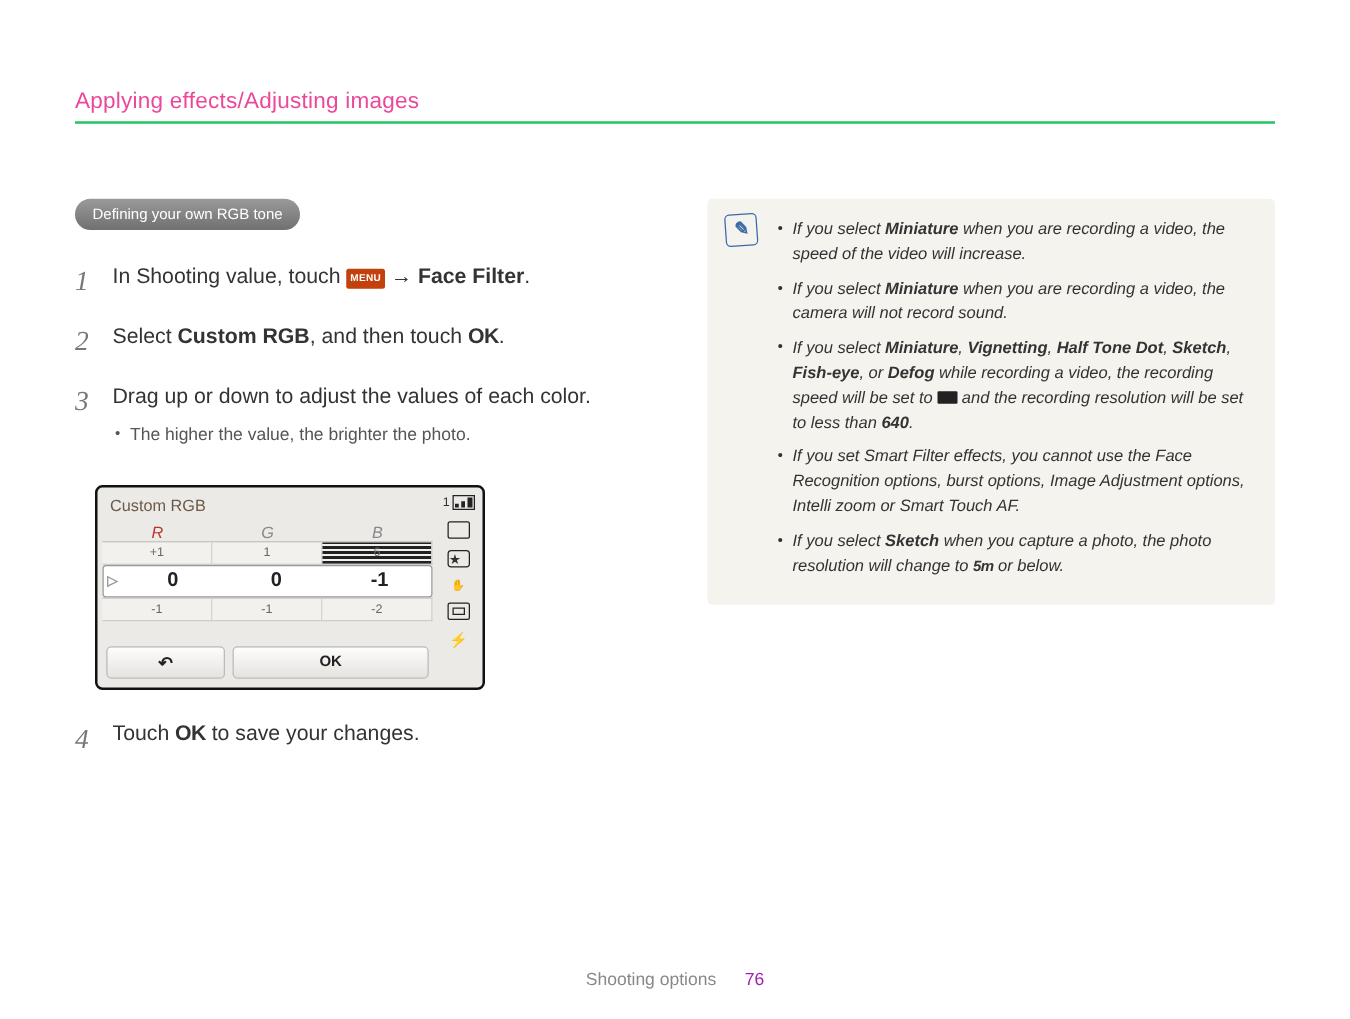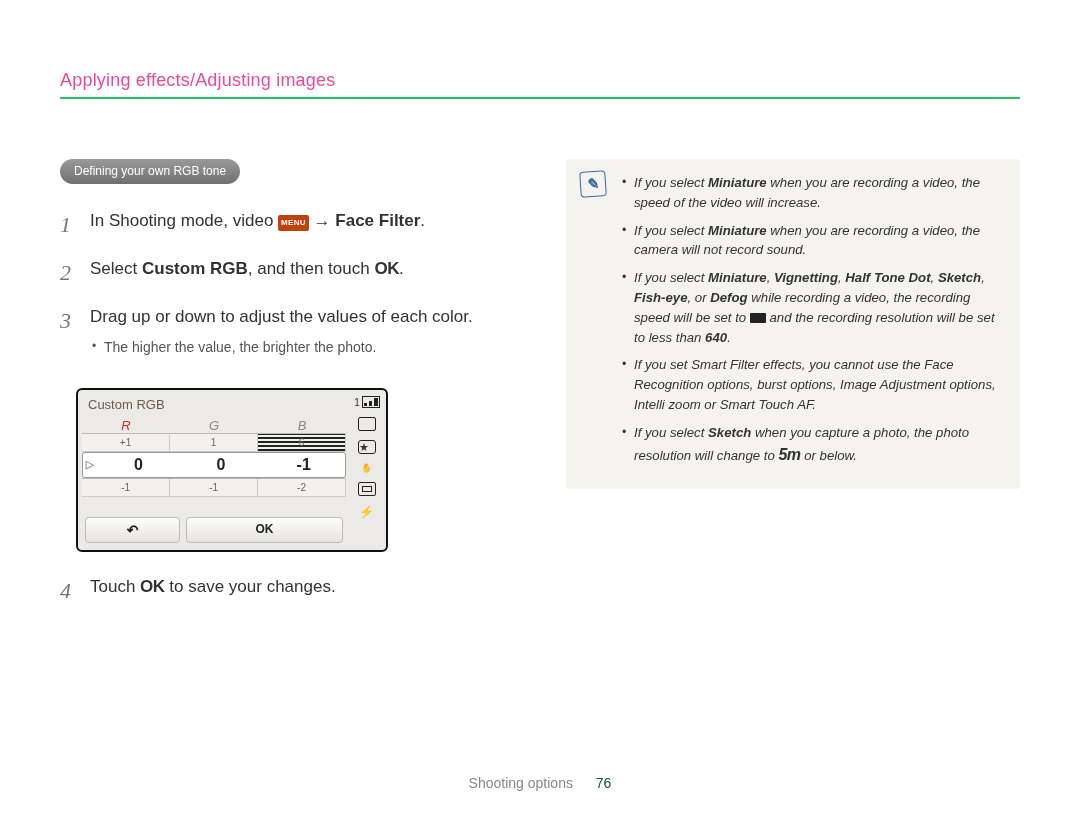--- a/index.html
+++ b/index.html
@@ -99,43 +99,43 @@
     position: absolute; left:14px; top:12px; width:26px; height:26px;
     border:1.8px solid #3a6aa8; border-radius:4px; display:flex; align-items:center; justify-content:center;
     color:#3a6aa8; font-weight:700; font-size:15px; transform: rotate(-4deg);
   }
   .note-icon span { transform: skewX(-8deg); }
   .note-box ul { list-style:none;font-style:italic; }
   .note-box li { position:relative; padding-left:12px; margin-bottom:8px; }
   .note-box li::before { content:"•"; position:absolute; left:0; top:0; font-size:12px; }
   .note-box b, .note-box strong { font-weight:700; }
   .res-chip { display:inline-flex; width:16px; height:10px; background:#222; vertical-align:-1px; border-radius:1px; }
-  .sm-chip { font-weight:700; letter-spacing:-0.5px; font-size:16px;}
+  .sm-chip { font-weight:700; letter-spacing:-0.5px; font-size:12px;}
 
   .page-footer {
     position:absolute; bottom:24px; left:0; right:0;
     text-align:center; font-size:14px; color:#888;
   }
-  .page-footer .pn { color:#14532d; margin-left:19px; }
+  .page-footer .pn { color:#a21caf; margin-left:19px; }
 </style>
 </head>
 <body>
 
 <div class="page-breadcrumb">Applying effects/Adjusting images</div>
 
 <div class="columns">
 
   <div class="col-left">
     <div class="pill">Defining your own RGB tone</div>
 
     <ol class="steps">
       <li class="step">
         <span class="step-num">1</span>
         <span class="step-body">
-          <span>In Shooting mode, video </span><span class="menu-chip">MENU</span><span> → </span><b>Face Filter</b><span>.</span>
+          <span>In Shooting value, touch </span><span class="menu-chip">MENU</span><span> → </span><b>Face Filter</b><span>.</span>
         </span>
       </li>
 
       <li class="step">
         <span class="step-num">2</span>
         <span class="step-body">
           <span>Select </span><b>Custom RGB</b><span>, and then touch </span><span class="ok-glyph">OK</span><span>.</span>
         </span>
       </li>
 

